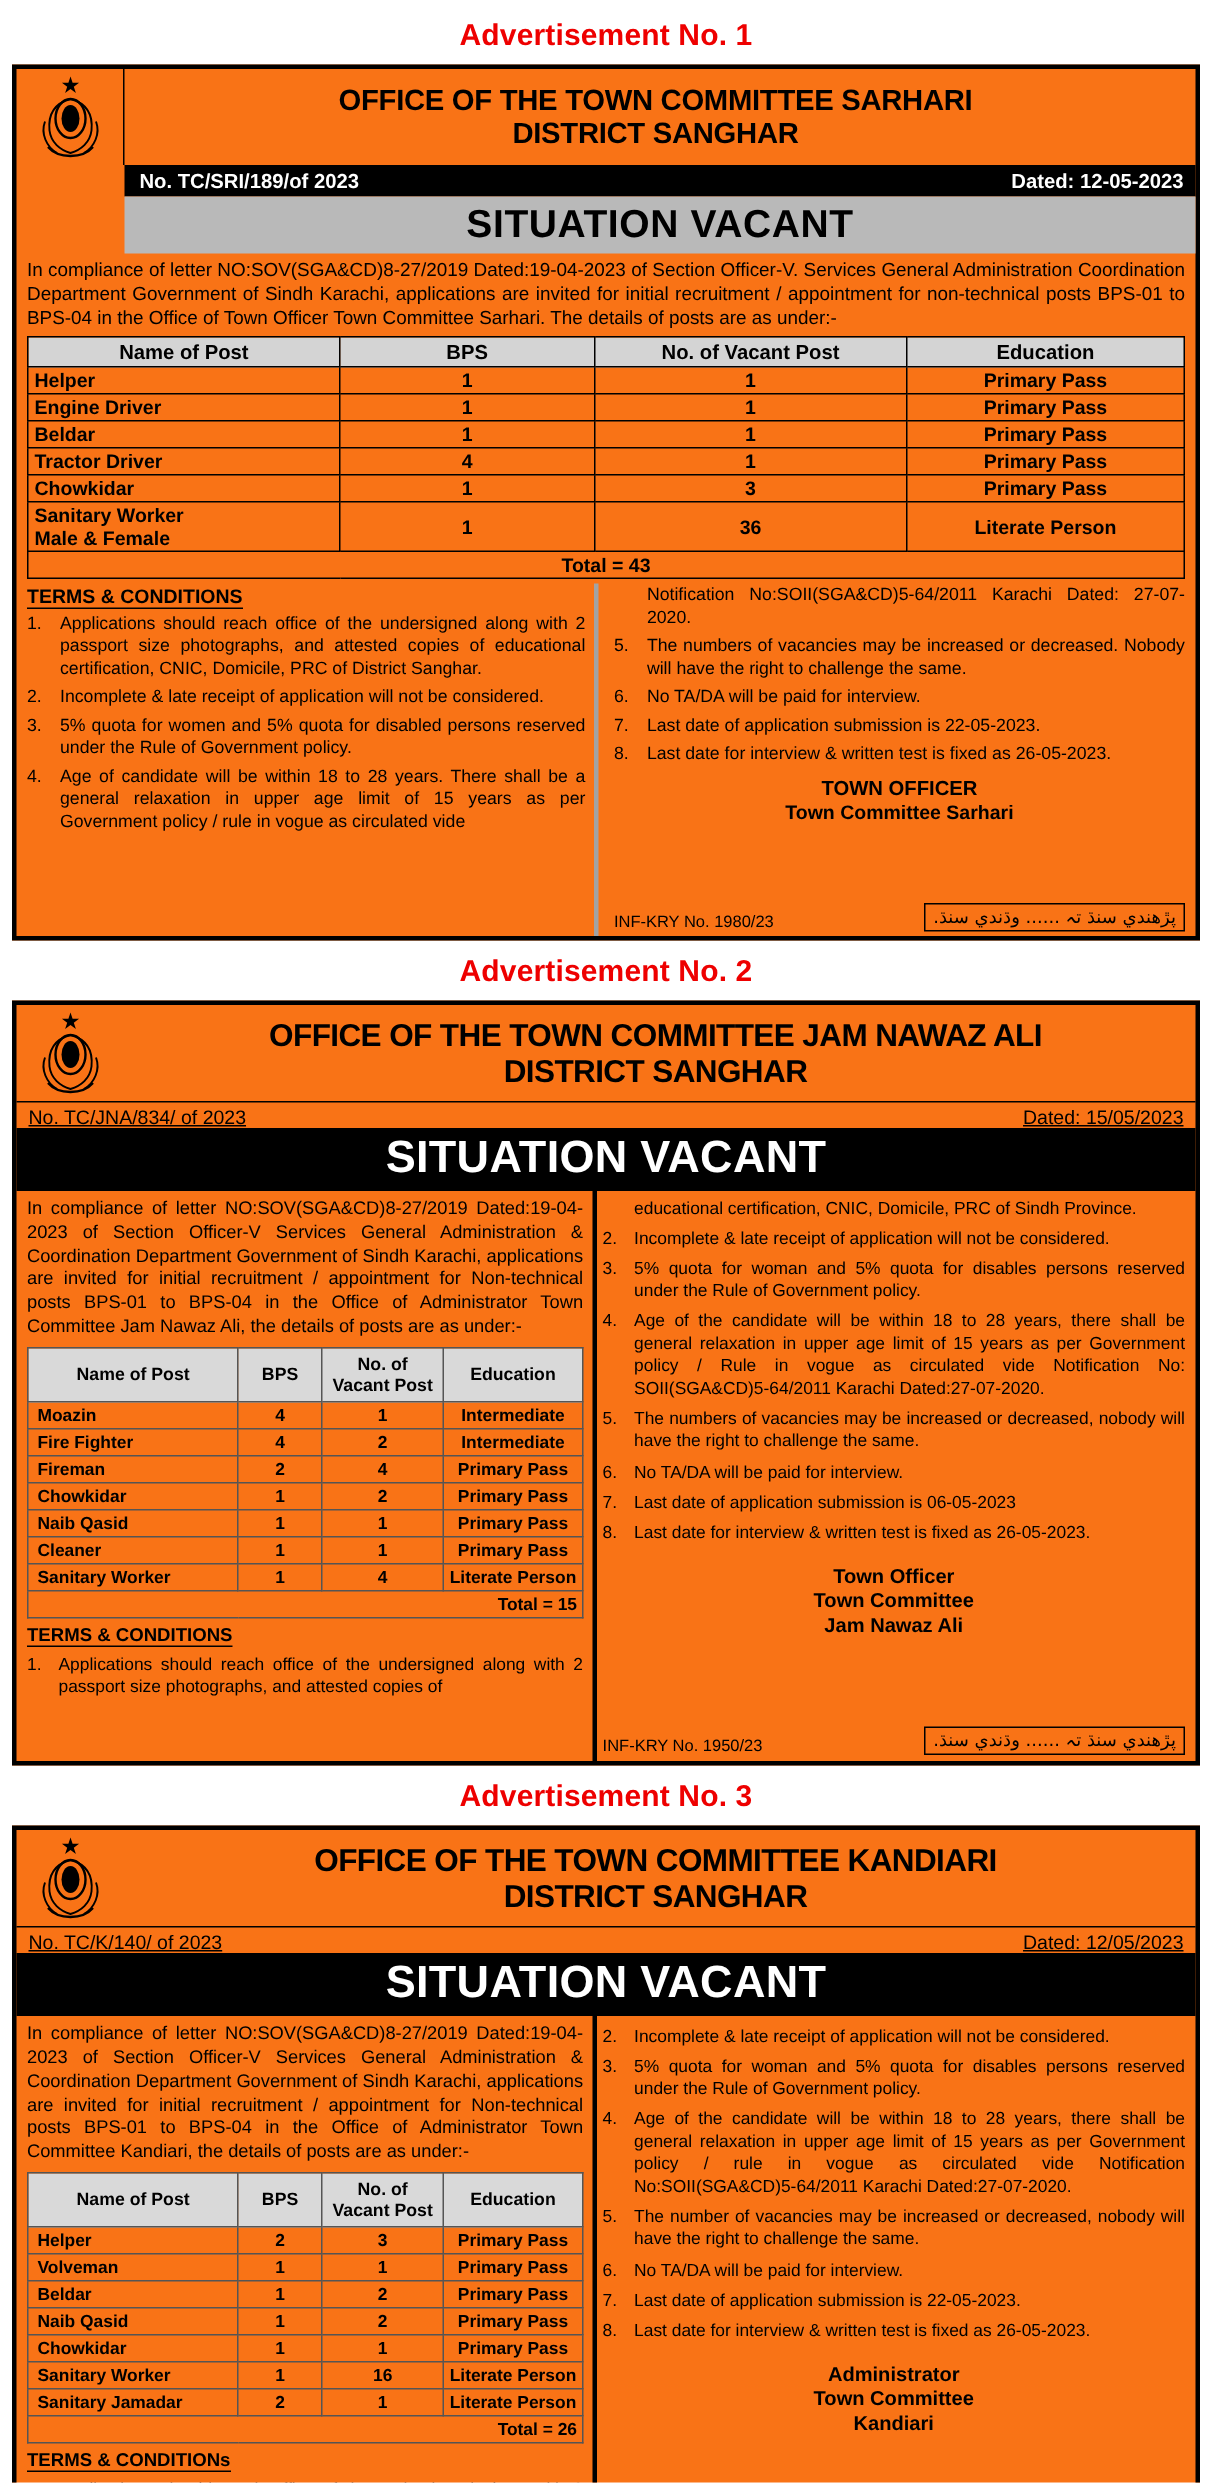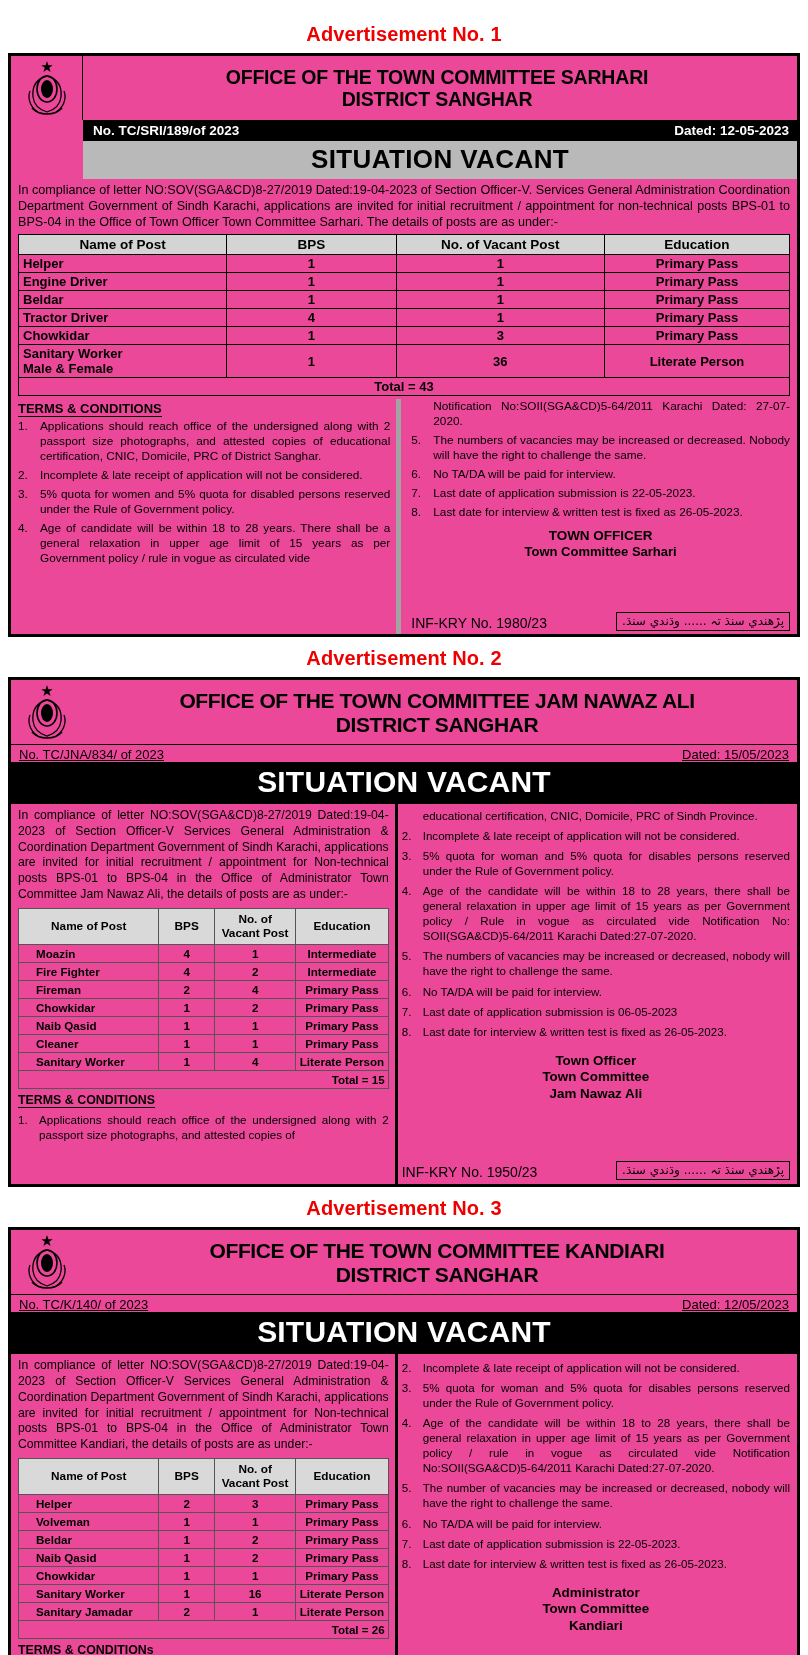--- a/index.html
+++ b/index.html
@@ -12,28 +12,28 @@
   body { width: 808px; height: 1655px; overflow: hidden; }
 
   .ad-title {
     text-align: center;
     color: #ee0000;
     font-weight: bold;
     font-size: 20px;
     letter-spacing: 0.1px;
     line-height: 1;
   }
-  .t1 { padding-top: 24px; padding-bottom: 9px; }
+  .t1 { padding-top: 14px; padding-bottom: 9px; }
   .t2 { padding-top: 11px; padding-bottom: 9px; }
   .t3 { padding-top: 11px; padding-bottom: 9px; }
 
   .ad-box {
     border: 3px solid #000;
     margin: 0 8px;
-    background: #ec4899;
+    background: #f97316;
     position: relative;
   }
 
   
   .hdr {
     display: flex;
     align-items: stretch;
   }
   .crest-cell {
     width: 72px;
@@ -143,21 +143,21 @@
     padding: 1px 4px;
     border-top: 1px solid #000;
   }
 
   
   .cols {
     display: flex;
     margin-top: 3px;
   }
   .col-l { width: 49%; padding-right: 6px; }
-  .col-r { width: 51%; padding-left: 10px; border-left: 5px solid #a3a3a3; }
+  .col-r { width: 51%; padding-left: 10px; border-left: 3px solid #a3a3a3; }
 
   .tc-head {
     font-weight: bold;
     font-size: 13px;
     border-bottom: 1.6px solid #000;
     display: inline-block;
     margin-bottom: 2px;
     padding-bottom: 0px;
   }
   ol.tc { list-style: none; }
@@ -185,21 +185,21 @@
     margin-top: 8px;
   }
   .signoff .l1 { font-size: 13.5px; }
   .inf-row {
     display: flex;
     justify-content: space-between;
     align-items: flex-end;
     margin-top: 8px;
     padding-bottom: 3px;
   }
-  .inf { font-size: 14px; margin-top: 44px; }
+  .inf { font-size: 11px; margin-top: 44px; }
   .sindhi-box {
     border: 1px solid #000;
     padding: 1px 5px 2px;
     font-size: 12px;
     direction: rtl;
     font-family: "DejaVu Sans", sans-serif;
     white-space: nowrap;
     margin-top: 44px;
   }
 
@@ -234,21 +234,21 @@
     font-weight: bold;
     padding: 2px 3px;
   }
   table.posts2 th {
     background: #d9d9d9;
     text-align: center;
     font-size: 11.8px;
     line-height: 1.15;
     padding: 4px 2px;
   }
-  table.posts2 td.name { text-align: left; padding-left: 17px; }
+  table.posts2 td.name { text-align: left; padding-left: 6px; }
   table.posts2 td.ctr { text-align: center; }
   table.posts2 td.total { text-align: right; font-weight: bold; }
   ol.tc2 { list-style: none; margin-top: 2px; }
   ol.tc2 li {
     display: flex;
     font-size: 11.6px;
     line-height: 1.3;
     margin-bottom: 5px;
   }
   ol.tc2 li .num { width: 21px; flex: 0 0 21px; }

